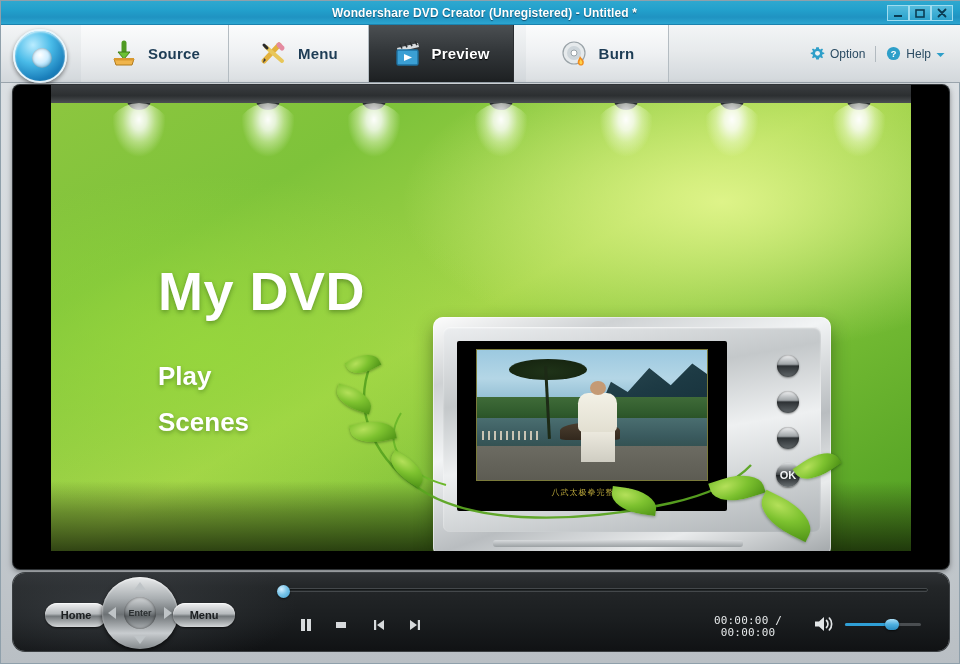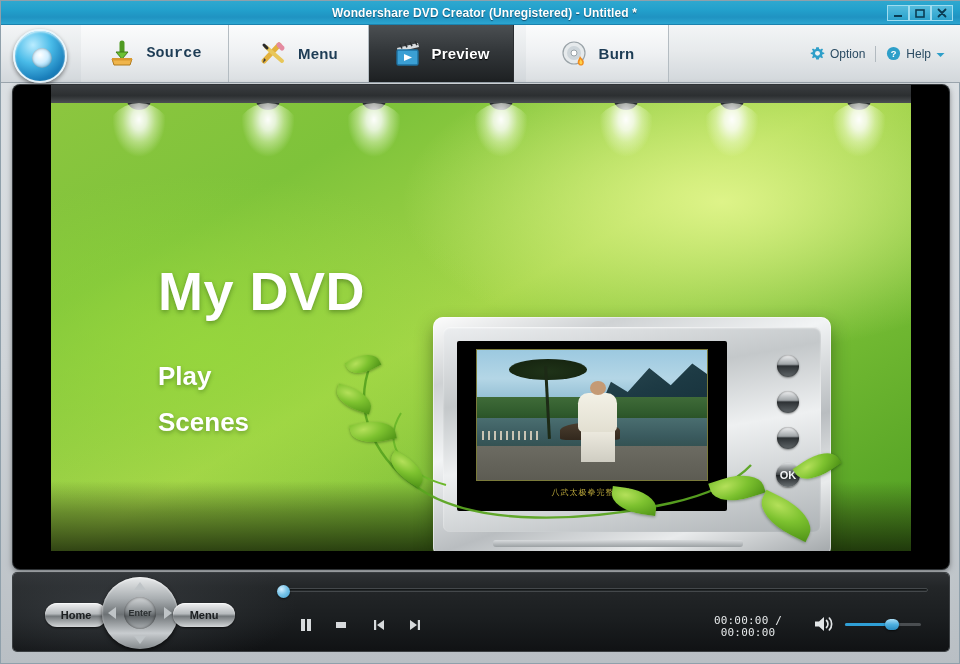--- a/index.html
+++ b/index.html
@@ -69,21 +69,21 @@
     display: flex; align-items: center; justify-content: center; gap: 9px;
     cursor: pointer;
     background: linear-gradient(180deg,#fbfcfc 0%, #eff1f3 48%, #dadee1 100%);
   }
   .tab .lbl { font-size: 15px; font-weight: bold; color: #1d3c55; letter-spacing:.2px; }
   .tab.active {
     background: linear-gradient(180deg,#4b4f52 0%, #33373a 45%, #1d2022 100%);
     border-right: 1px solid #2a2d30;
   }
   .tab.active .lbl { color: #ffffff; text-shadow: 0 1px 1px #000; }
-  #tab-source  { left: 80px;  width: 148px; font-family: Liberation Mono, monospace; }
+  #tab-source  { left: 80px;  width: 148px; }
   #tab-menu    { left: 228px; width: 140px; }
   #tab-preview { left: 368px; width: 145px; }
   #tab-burn    { left: 525px; width: 143px; }
 
   .ticon { width: 30px; height: 30px; position: relative; flex: none; }
 
   
   #toolbar-right {
     position: absolute; right: 16px; top: 0; height: 57px;
     display: flex; align-items: center; gap: 10px;
@@ -237,21 +237,21 @@
   .leaf {
     position: absolute;
     background: radial-gradient(ellipse at 30% 30%, #b4e05a 0%, #7dc22f 45%, #4e9216 100%);
     border-radius: 0 72% 0 72%;
     box-shadow: 0 1px 3px rgba(10,40,0,.4);
   }
 
   
   #controlbar {
     position: absolute; left: 12px; top: 572px; width: 936px; height: 78px;
-    border-radius: 4px;
+    border-radius: 12px;
     background: linear-gradient(180deg,#2e3134 0%, #232628 18%, #1b1e20 58%, #101214 100%);
     box-shadow: 0 0 0 1px #3a3e41;
     overflow: hidden;
   }
   #cb-left-shade {
     position:absolute; left:0; top:0; width:300px; height:78px;
     background: radial-gradient(ellipse 90% 120% at 30% 45%, rgba(70,75,80,.55) 0%, rgba(40,43,46,0) 72%);
   }
   
   #dpad-wrap { position: absolute; left: 32px; top: 4px; width: 190px; height: 72px; }

